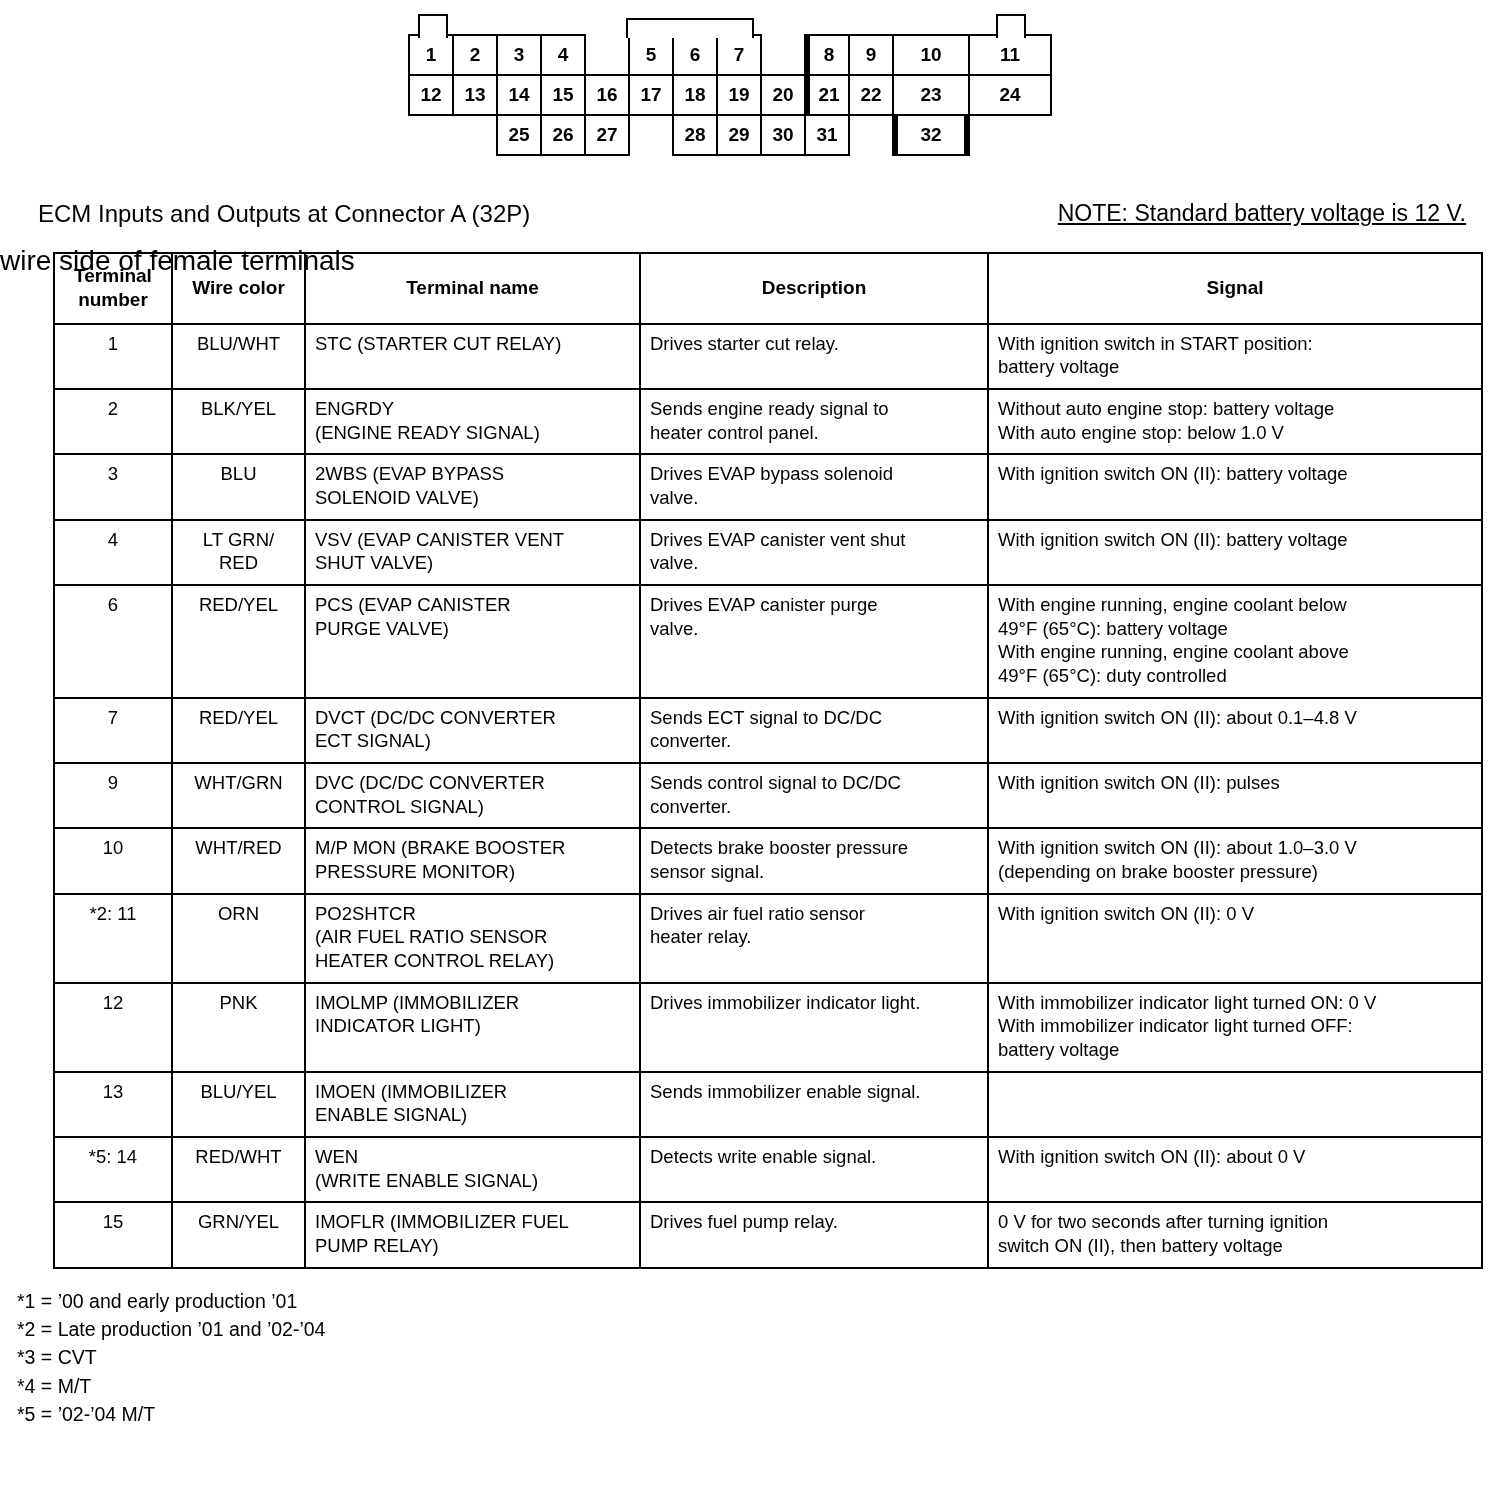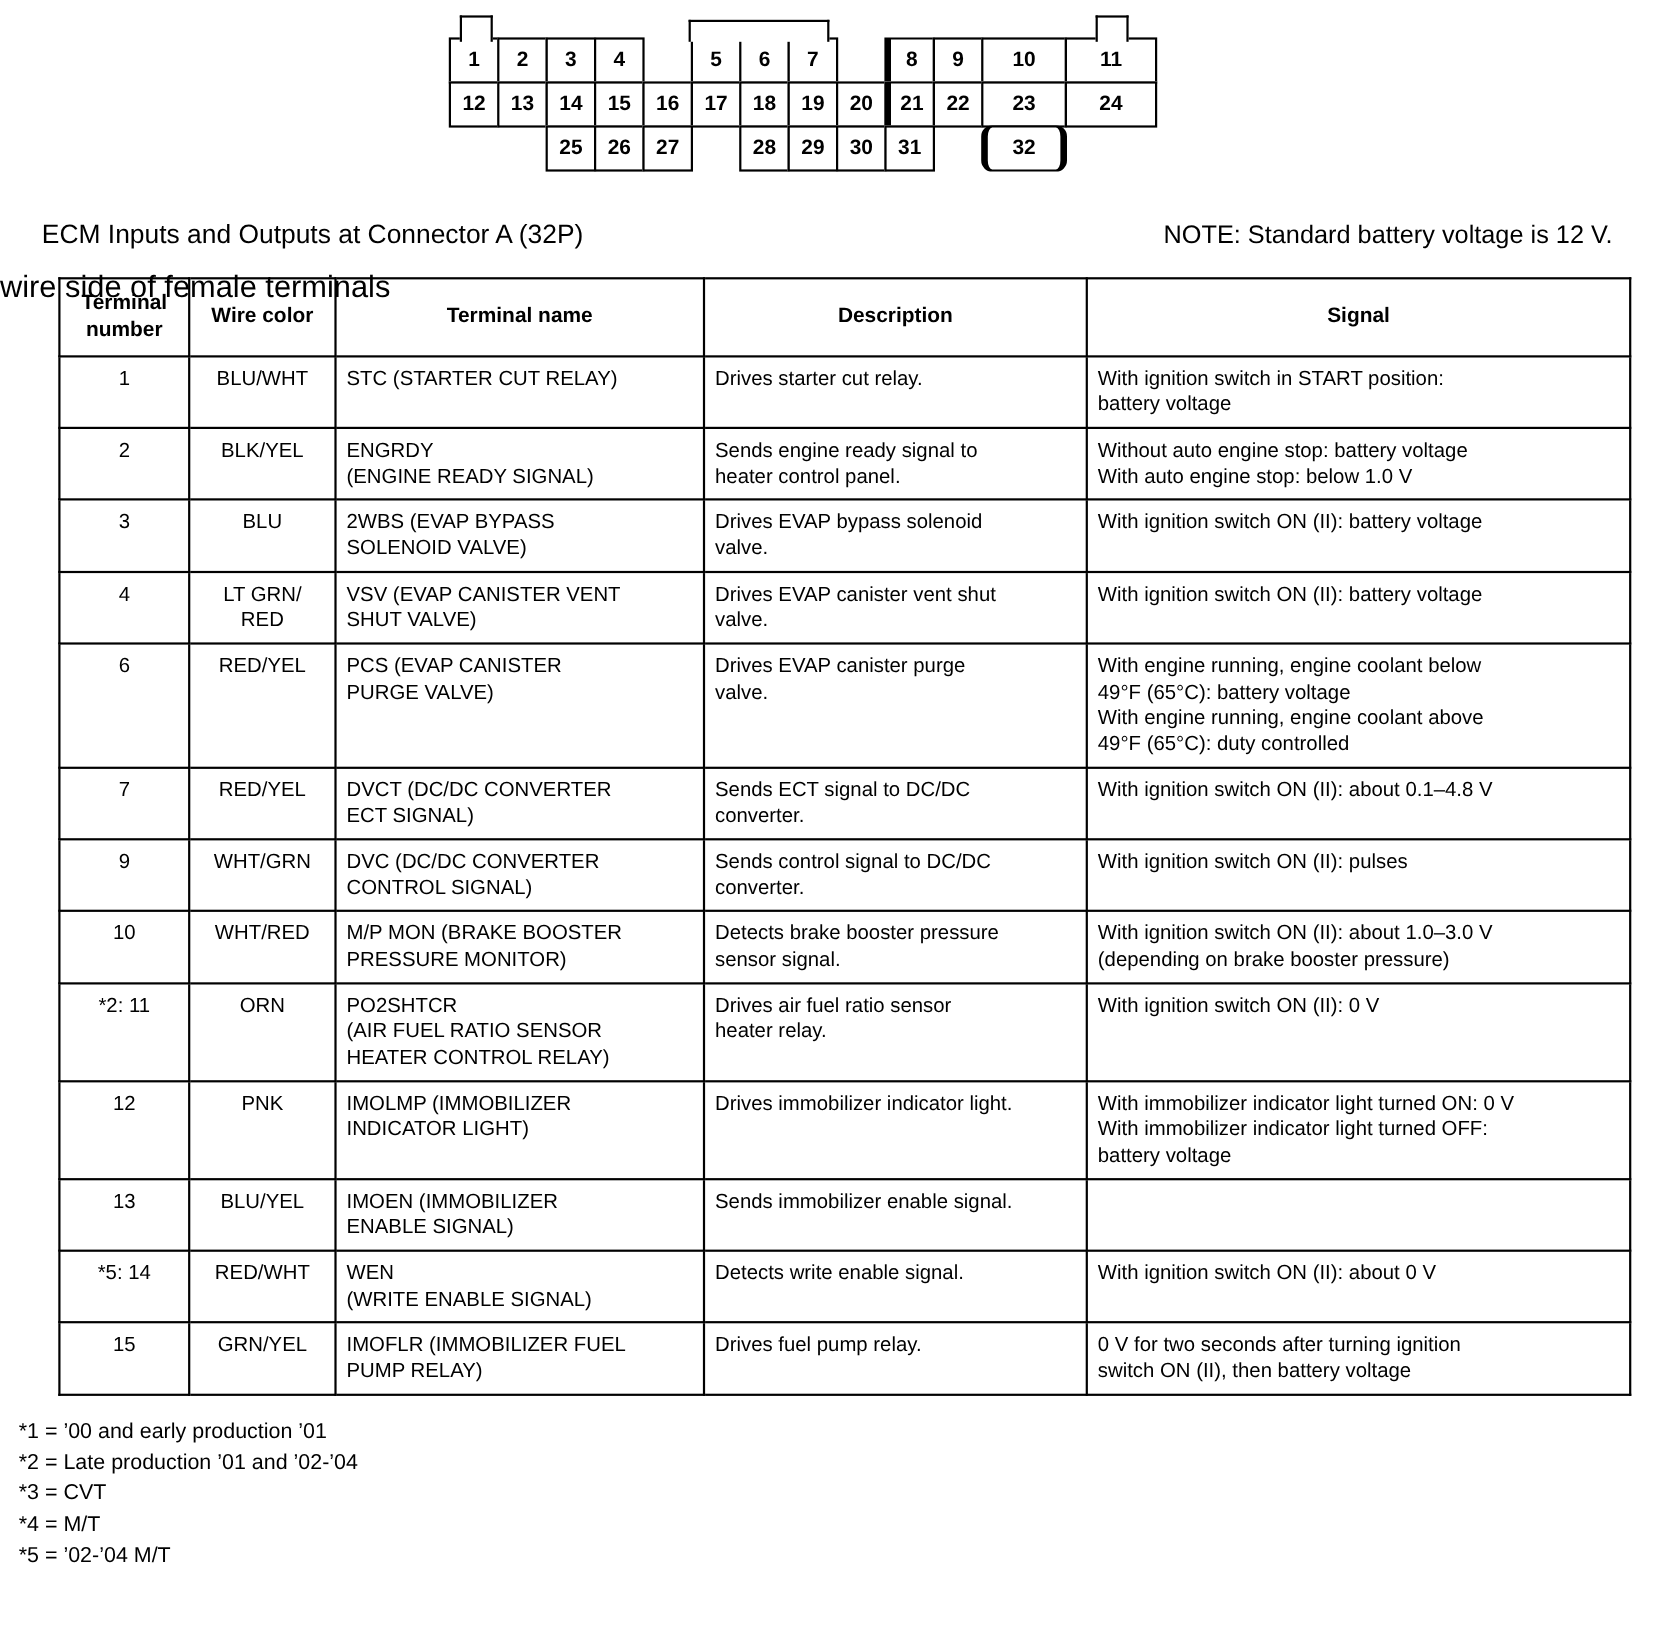--- a/index.html
+++ b/index.html
@@ -42,21 +42,21 @@
     justify-content: center;
     font-size: 19px;
     font-weight: bold;
     background: #fff;
     box-sizing: border-box;
   }
   .cell.w2 { width: 78px; }
   .cell.w3 { width: 84px; }
   .cell.blank { border: none; background: transparent; }
   .cell.thickleft { border-left: 6px solid #000; }
-  .cell.thickright { border-right: 6px solid #000; border-radius: 10px; }
+  .cell.thickright { border-right: 6px solid #000; }
   .notch {
     position: absolute;
     width: 26px;
     height: 22px;
     border: 2px solid #000;
     border-bottom: none;
     background: #fff;
     top: -22px;
   }
   .toptab {
@@ -87,20 +87,21 @@
     left: 0;
     top: 0;
     font-size: 24px;
     font-weight: normal;
   }
   .note {
     position: absolute;
     right: 0;
     top: 0;
     font-size: 23px;
+    text-decoration: underline;
   }
 
   
   table.ecm {
     border-collapse: collapse;
     margin: 6px 38px 0 53px;
     width: 1428px;
     table-layout: fixed;
   }
   table.ecm th, table.ecm td {

